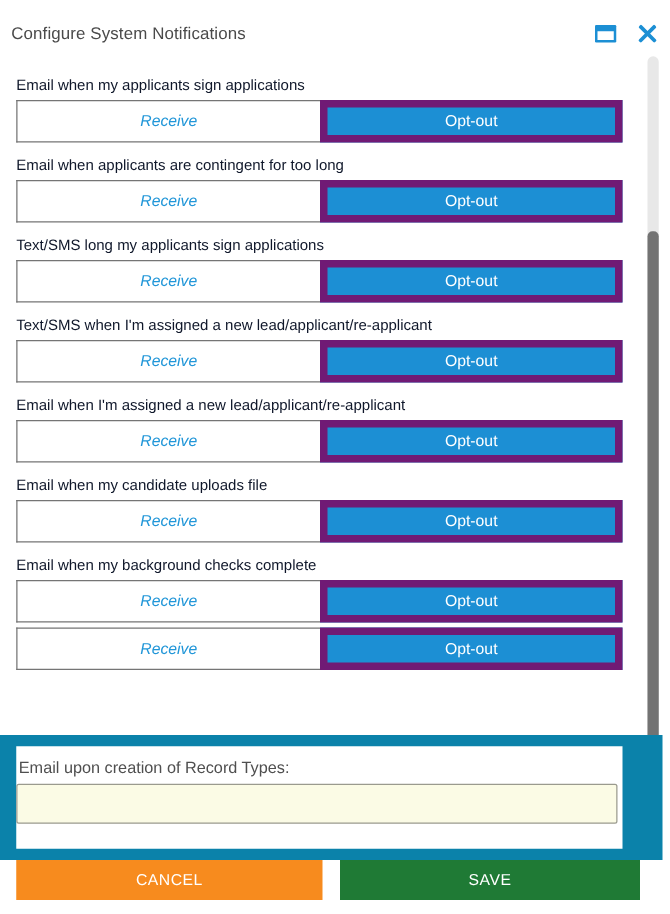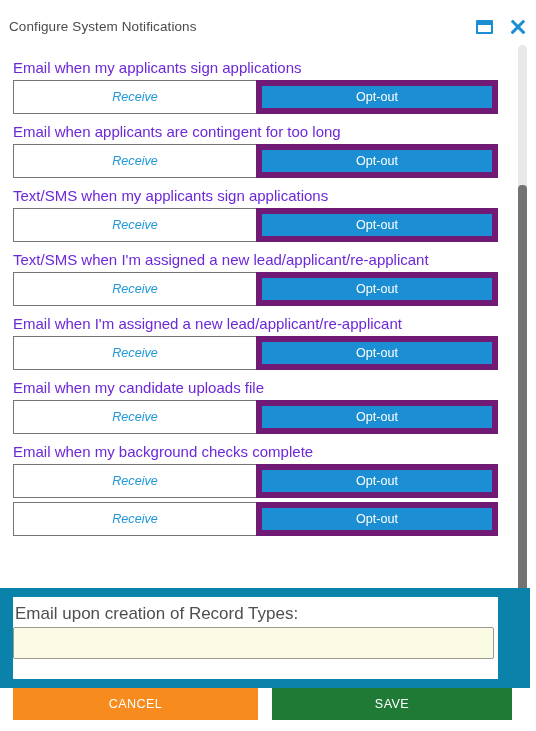--- a/index.html
+++ b/index.html
@@ -117,22 +117,22 @@
     width: 510px;
   }
 
   .notif-row {
     height: 64px;
     padding-left: 13px;
     padding-right: 12px;
     box-sizing: border-box;
   }
   .notif-label {
-    font-size: 15px;
-    color: #6d28d9;
+    font-size: 12px;
+    color: #0f172a;
     line-height: 16px;
     padding-top: 6px;
     padding-bottom: 4px;
     white-space: nowrap;
     overflow: hidden;
   }
   .toggle-group {
     display: flex;
     width: 485px;
     height: 34px;
@@ -199,21 +199,21 @@
     position: absolute;
     left: 13px;
     top: 9px;
     width: 485px;
     height: 82px;
     background: #ffffff;
     box-sizing: border-box;
     padding: 9px 0 0 0;
   }
   .record-label {
-    font-size: 17px;
+    font-size: 13px;
     color: #4f4f4f;
     line-height: 16px;
     padding-left: 2px;
   }
   .record-input {
     display: block;
     margin-top: 5px;
     width: 481px;
     height: 32px;
     background: #fbfbe5;
@@ -289,21 +289,21 @@
           </div>
         </div>
         <div class="notif-row">
           <div class="notif-label">Email when applicants are contingent for too long</div>
           <div class="toggle-group">
             <div class="toggle-btn receive">Receive</div>
             <div class="toggle-btn optout">Opt-out</div>
           </div>
         </div>
         <div class="notif-row">
-          <div class="notif-label">Text/SMS when my applicants sign applications</div>
+          <div class="notif-label">Text/SMS long my applicants sign applications</div>
           <div class="toggle-group">
             <div class="toggle-btn receive">Receive</div>
             <div class="toggle-btn optout">Opt-out</div>
           </div>
         </div>
         <div class="notif-row">
           <div class="notif-label">Text/SMS when I'm assigned a new lead/applicant/re-applicant</div>
           <div class="toggle-group">
             <div class="toggle-btn receive">Receive</div>
             <div class="toggle-btn optout">Opt-out</div>

